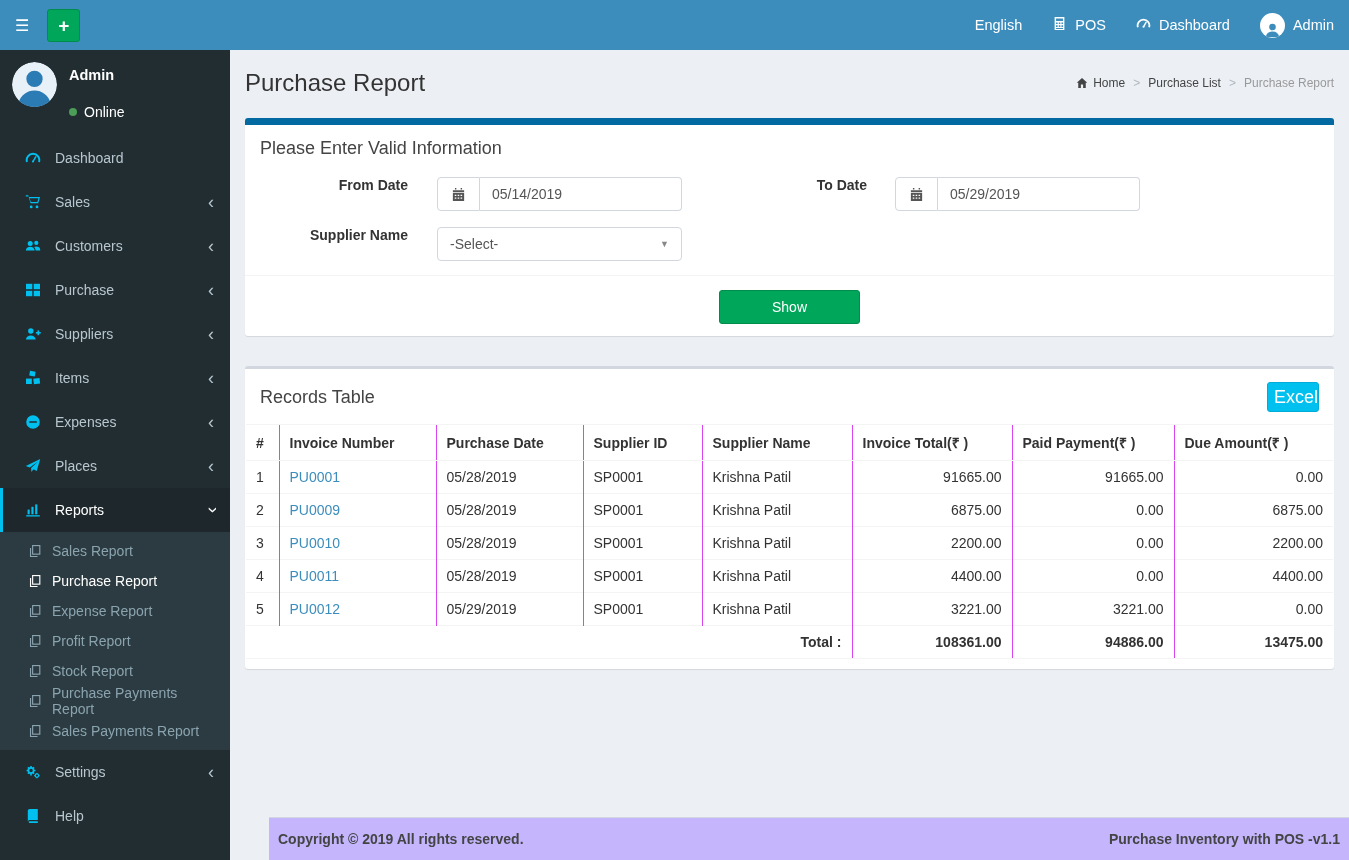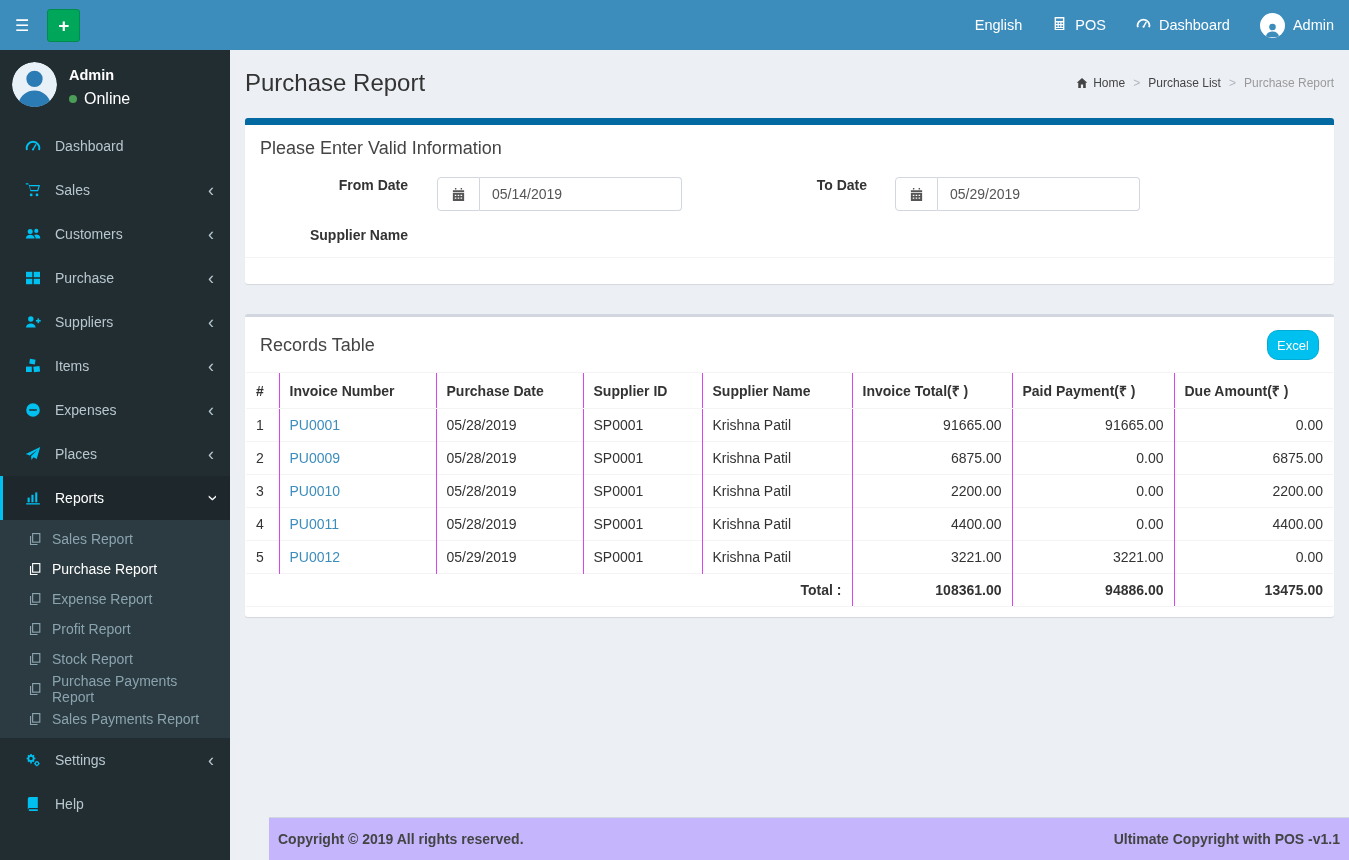--- a/index.html
+++ b/index.html
@@ -26,21 +26,21 @@
   .nav-avatar { width:25px; height:25px; border-radius:50%; background:#fff;
     display:flex; align-items:flex-end; justify-content:center; overflow:hidden; }
   .nav-avatar svg { width:17px; height:17px; color:#3c8dbc; }
   
   .sidebar { position:absolute; top:50px; left:0; width:230px; height:810px;
     background:#222d32; overflow:hidden; }
   .user-panel { display:flex; gap:12px; padding:12px 10px 10px 12px; }
   .user-avatar { width:45px; height:45px; border-radius:50%; overflow:hidden; flex:0 0 45px; }
   .user-avatar svg { width:45px; height:45px; }
   .user-name { color:#fff; font-weight:bold; font-size:14.5px; margin-top:5px; }
-  .user-status { display:flex; align-items:center; gap:7px; color:#fff; font-size:16px; margin-top:7px; }
+  .user-status { display:flex; align-items:center; gap:7px; color:#fff; font-size:14px; margin-top:21px; }
   .dot { width:8px; height:8px; border-radius:50%; background:#4b9e57; }
   .menu { list-style:none; margin:6px 0 0; padding:0; }
   .menu-item { display:flex; align-items:center; height:44px; padding:0 16px 0 22px;
     color:#b8c7ce; cursor:pointer; border-left:3px solid transparent; }
   .menu-item .icon { color:#00c0ef; width:16px; height:16px; margin-right:14px; flex:0 0 16px; display:flex; }
   .menu-item .icon svg { width:16px; height:16px; }
   .menu-item .chev { margin-left:auto; font-size:18px; line-height:1; color:#b8c7ce; }
   .menu-item.active { background:#1e282c; color:#fff; border-left-color:#00c0ef; }
   .menu-item.active .chev { color:#fff; transform:rotate(-90deg); }
   .submenu { list-style:none; margin:0; padding:4px 0; background:#2c3b41; }
@@ -81,21 +81,21 @@
     background:#fff; color:#555; display:flex; align-items:center;
     justify-content:space-between; padding:0 12px; cursor:pointer; }
   .caret { font-size:9px; color:#888; }
   .box-footer { border-top:1px solid #f4f4f4; padding:14px 15px 12px;
     display:flex; justify-content:center; gap:30px; }
   .btn { height:34px; border-radius:3px; color:#fff; font-size:14px;
     font-family:inherit; cursor:pointer; }
   .btn-show { width:141px; background:#00a65a; border:1px solid #008d4c; }
   .btn-close { width:141px; background:#f39c12; border:1px solid #e08e0b; }
   .btn-excel { width:52px; height:30px; background:#00c0ef; border:1px solid #00acd6;
-    font-size:13px; border-radius:11px; color:#fff; cursor:pointer; font-family:inherit; }
+    font-size:18px; border-radius:3px; color:#fff; cursor:pointer; font-family:inherit; }
   
   .table-wrap { padding:4px 1px 10px; }
   table.records { width:100%; border-collapse:collapse; table-layout:fixed; font-size:14px; }
   table.records th, table.records td { padding:8px 10px; border-top:1px solid #f4f4f4;
     border-left:1px solid #d946ef; overflow:hidden; white-space:nowrap; }
   table.records th:first-child, table.records td:first-child { border-left:none; }
   table.records thead th { text-align:left; font-weight:bold; color:#333;
     border-bottom:1px solid #f4f4f4; }
   table.records td.num, table.records th.num-h { text-align:right; }
   table.records a { color:#3c8dbc; text-decoration:none; cursor:pointer; }
@@ -400,23 +400,28 @@
             <span class="addon" id="cal2">
                 <svg viewBox="0 0 16 16" fill="currentColor" fill-rule="evenodd">
                   <path d="M4.2 1h1.5v1.7H4.2zM10.3 1h1.5v1.7h-1.5zM2 3.4h12v2.3H2zM2 6.4h12V15H2zm2 1.8v1.5h1.7V8.2H4zm3.1 0v1.5h1.7V8.2H7.1zm3.1 0v1.5h1.7V8.2h-1.7zM4 11.1v1.5h1.7v-1.5H4zm3.1 0v1.5h1.7v-1.5H7.1zm3.1 0v1.5h1.7v-1.5h-1.7z"></path>
                 </svg>
               </span>
             <input class="tinput" value="05/29/2019" style="">
           </div>
         </div>
         <div class="form-row" style="margin-bottom:4px">
           <label class="flabel">Supplier Name</label>
+          <div class="select-box">
+            <span>-Select-</span>
+            <span class="caret">▼</span>
+          </div>
         </div>
       </div>
       <div class="box-footer">
+        <button class="btn btn-show">Show</button>
       </div>
     </div>
 
     <div class="box box-default">
       <div class="box-header">
         <h3 class="box-title">Records Table</h3>
         <button class="btn-excel">Excel</button>
       </div>
       <div class="table-wrap">
         <table class="records" id="records-table">
@@ -502,15 +507,15 @@
                 <td class="num">13475.00</td>
               </tr>
             </tfoot>
         </table>
       </div>
     </div>
   </section>
 
   <footer class="main-footer">
     <span>Copyright © 2019 All rights reserved.</span>
-    <span>Ultimate Copyright with POS -v1.1</span>
+    <span>Purchase Inventory with POS -v1.1</span>
   </footer>
 </div>
 
 </body></html>

